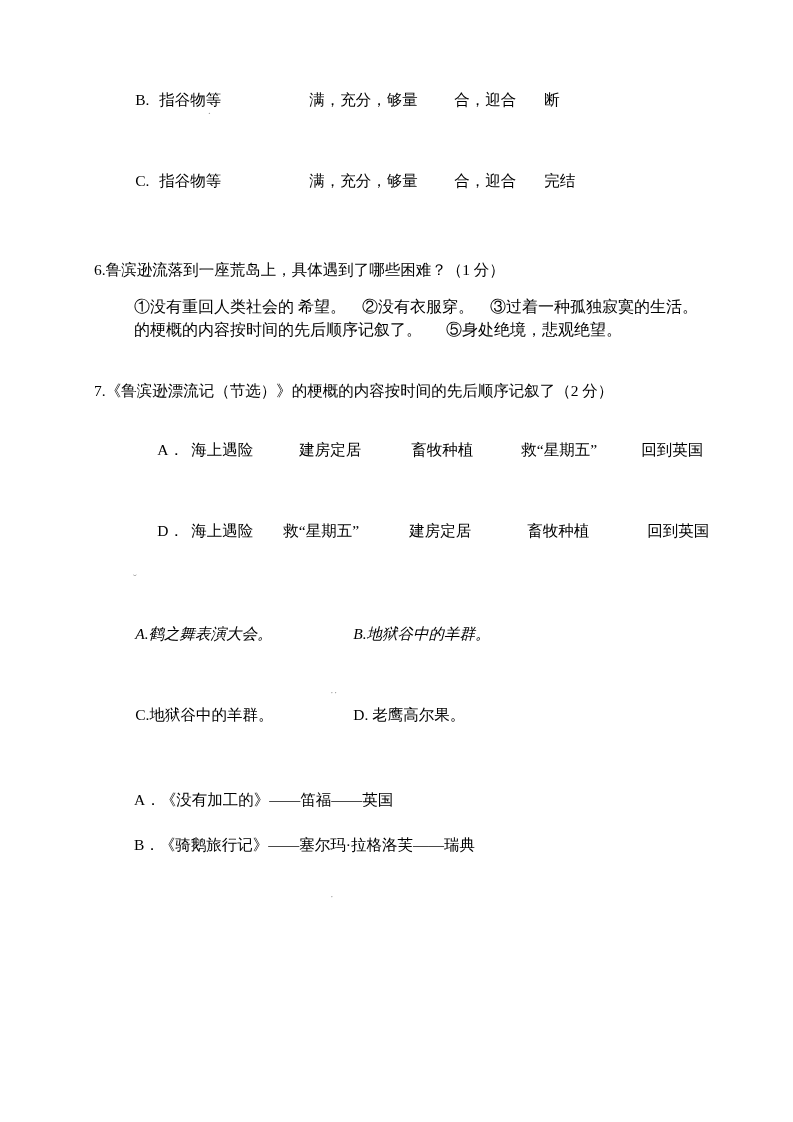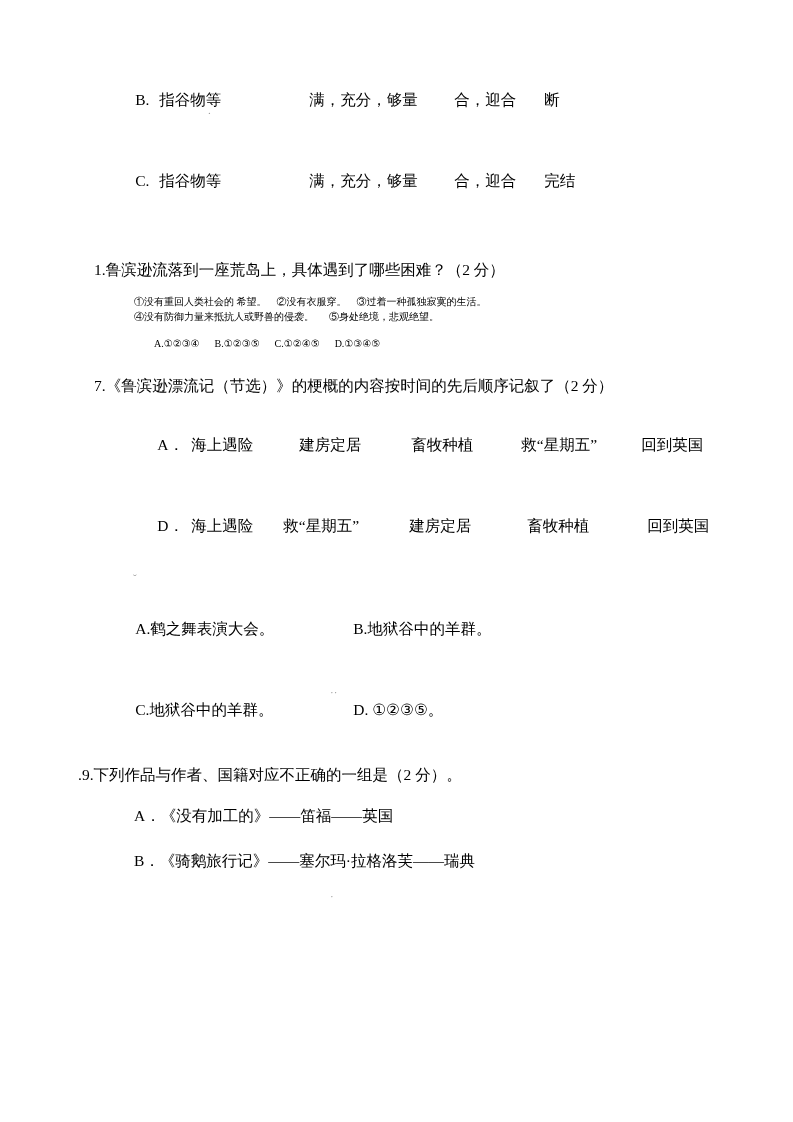--- a/index.html
+++ b/index.html
@@ -18,21 +18,21 @@
   .page {
     box-sizing: border-box;
     width: 793px;
     height: 1122px;
     padding: 72px 78px 60px 78px;
     position: relative;
   }
 
   
   .line {
-    font-size: 10px;
+    font-size: 16px;
     line-height: 1.15;
     white-space: pre;
   }
 
   
   .opt-row {
     display: block;
     font-size: 15.5px;
     margin: 0 0 0 0;
     padding: 0;
@@ -72,26 +72,25 @@
       <span style="display:inline-block;width:24px;">B.</span><span style="display:inline-block;width:150px;">指谷物等</span><span style="display:inline-block;width:145px;">满，充分，够量</span><span style="display:inline-block;width:90px;">合，迎合</span><span>断</span>
     </div>
     <div class="opt-row indent1" style="margin-bottom:24px;">
       <span style="display:inline-block;width:24px;">C.</span><span style="display:inline-block;width:150px;">指谷物等</span><span style="display:inline-block;width:145px;">满，充分，够量</span><span style="display:inline-block;width:90px;">合，迎合</span><span>完结</span>
     </div>
   </div>
 
   <div class="spacer-lg"></div>
 
   <div>
-    <div class="stem indent-stem">1.鲁滨逊流落到一座荒岛上，具体遇到了哪些困难？（2 分）</div>
+    <div class="stem indent-stem">6.鲁滨逊流落到一座荒岛上，具体遇到了哪些困难？（1 分）</div>
     <div class="spacer-sm"></div>
     <div class="line indent2 row-tight">①没有重回人类社会的 希望。    ②没有衣服穿。    ③过着一种孤独寂寞的生活。</div>
-    <div class="line indent2 row-tight">④没有防御力量来抵抗人或野兽的侵袭。      ⑤身处绝境，悲观绝望。</div>
+    <div class="line indent2 row-tight">的梗概的内容按时间的先后顺序记叙了。      ⑤身处绝境，悲观绝望。</div>
     <div class="spacer-sm"></div>
-    <div class="line indent3">A.①②③④      B.①②③⑤      C.①②④⑤      D.①③④⑤</div>
   </div>
 
   <div class="spacer-lg"></div>
 
   <div>
     <div class="stem indent-stem">7.《鲁滨逊漂流记（节选）》的梗概的内容按时间的先后顺序记叙了（2 分）</div>
     <div class="spacer-md"></div>
 
     <div class="opt-row indent2" style="margin-bottom:24px;">
       <span style="display:inline-block;width:34px;">A．</span><span style="display:inline-block;width:108px;">海上遇险</span><span style="display:inline-block;width:112px;">建房定居</span><span style="display:inline-block;width:110px;">畜牧种植</span><span style="display:inline-block;width:120px;">救“星期五”</span><span>回到英国</span>
@@ -101,32 +100,31 @@
 
     <div class="opt-row indent2">
       <span style="display:inline-block;width:34px;">D．</span><span style="display:inline-block;width:92px;">海上遇险</span><span style="display:inline-block;width:126px;">救“星期五”</span><span style="display:inline-block;width:118px;">建房定居</span><span style="display:inline-block;width:120px;">畜牧种植</span><span>回到英国</span>
     </div>
   </div>
 
   <div class="spacer-lg"></div>
 
   <div>
     <div class="spacer-md"></div>
-    <div class="opt-row indent1" style="margin-bottom:24px;">
+    <div class="opt-row indent1" style="margin-bottom:24px;font-style:italic;">
       <span style="display:inline-block;width:218px;">A.鹤之舞表演大会。</span><span>B.地狱谷中的羊群。</span>
     </div>
     <div class="opt-row indent1">
-      <span style="display:inline-block;width:218px;">C.地狱谷中的羊群。</span><span>D. ①②③⑤。</span>
+      <span style="display:inline-block;width:218px;">C.地狱谷中的羊群。</span><span>D. 老鹰高尔果。</span>
     </div>
   </div>
 
   <div class="spacer-lg"></div>
 
   <div>
-    <div class="stem" style="margin-left:0;">.9.下列作品与作者、国籍对应不正确的一组是（2 分）。</div>
     <div class="spacer-md"></div>
     <div class="opt-row indent2" style="margin-bottom:24px;">A．《没有加工的》——笛福——英国</div>
     <div class="opt-row indent2" style="margin-bottom:24px;">B．《骑鹅旅行记》——塞尔玛·拉格洛芙——瑞典</div>
 
   </div>
 
   <span class="mark" style="left:208px; top:104px;">.</span>
   <span class="mark" style="left:133px; top:572px;">ˇ</span>
   <span class="mark" style="left:330px; top:686px;">··</span>
   <span class="mark" style="left:330px; top:890px;">·</span>

